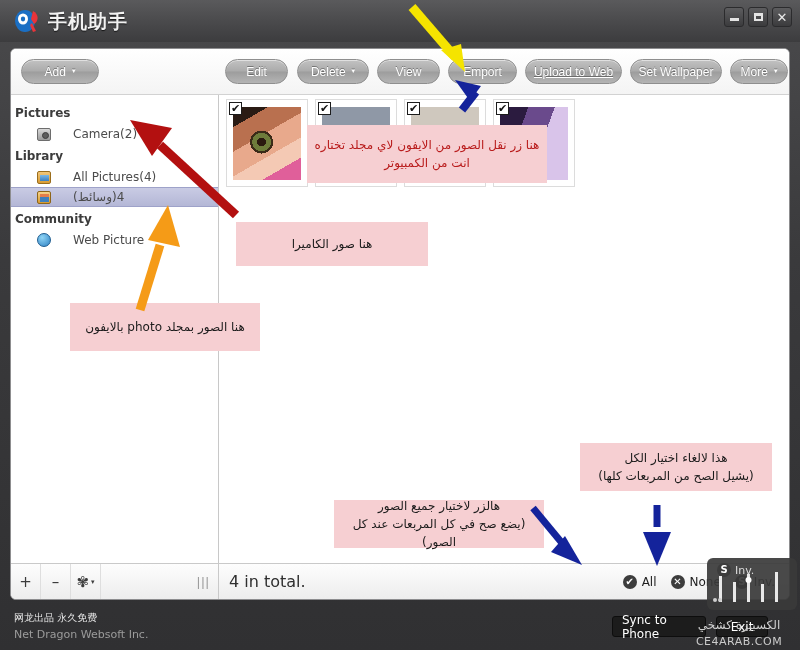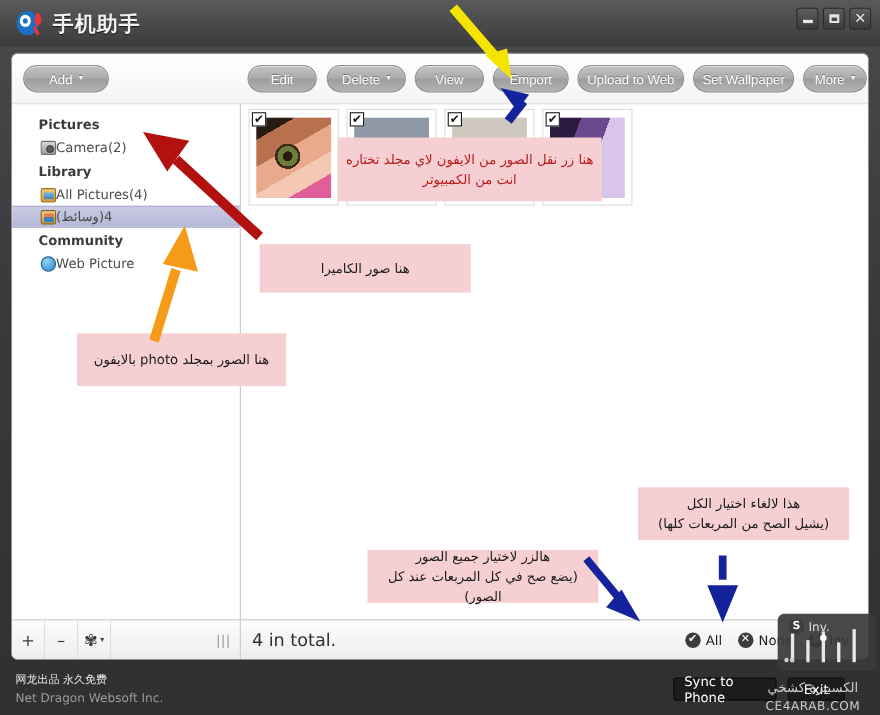--- a/index.html
+++ b/index.html
@@ -77,25 +77,25 @@
 
   
   .sidebar {
     position: absolute; left: 0; top: 46px; width: 208px; bottom: 36px;
     background: #ffffff;
     border-right: 1px solid #c8c8c8;
     padding-top: 6px;
   }
   .grp {
     font-size: 12px; font-weight: bold; color: #3c3c3c;
-    padding: 5px 0 4px 24px;
+    padding: 5px 0 4px 4px;
     font-family: "DejaVu Sans", sans-serif;
   }
   .item {
-    display: flex; align-items: center; gap: 0;
+    display: flex; align-items: center; gap: 22px;
     padding: 2px 0 2px 26px;
     font-size: 12px; color: #4b4b4b; height: 20px;
     font-family: "DejaVu Sans", sans-serif;
   }
   .item.sel {
     background: linear-gradient(180deg,#c9cbe4,#b4b7d6);
     border-top: 1px solid #9ea2c9;
     border-bottom: 1px solid #9ea2c9;
   }
   .ico { width: 14px; height: 13px; border-radius: 2px; flex: none; position: relative; }
@@ -236,21 +236,21 @@
       <div class="tbtn" style="left:286px;width:72px;">
         <span>Delete</span>
         <span class="caret">▾</span>
       </div>
       <div class="tbtn" style="left:366px;width:63px;">
         <span>View</span>
       </div>
       <div class="tbtn" style="left:437px;width:69px;">
         <span>Emport</span>
       </div>
-      <div class="tbtn" style="left:514px;width:97px;">
+      <div class="tbtn" style="left:514px;width:97px;text-decoration:underline;">
         <span>Upload to Web</span>
       </div>
       <div class="tbtn" style="left:619px;width:92px;">
         <span>Set Wallpaper</span>
       </div>
       <div class="tbtn" style="left:719px;width:58px;">
         <span>More</span>
         <span class="caret">▾</span>
       </div>
     </div>

